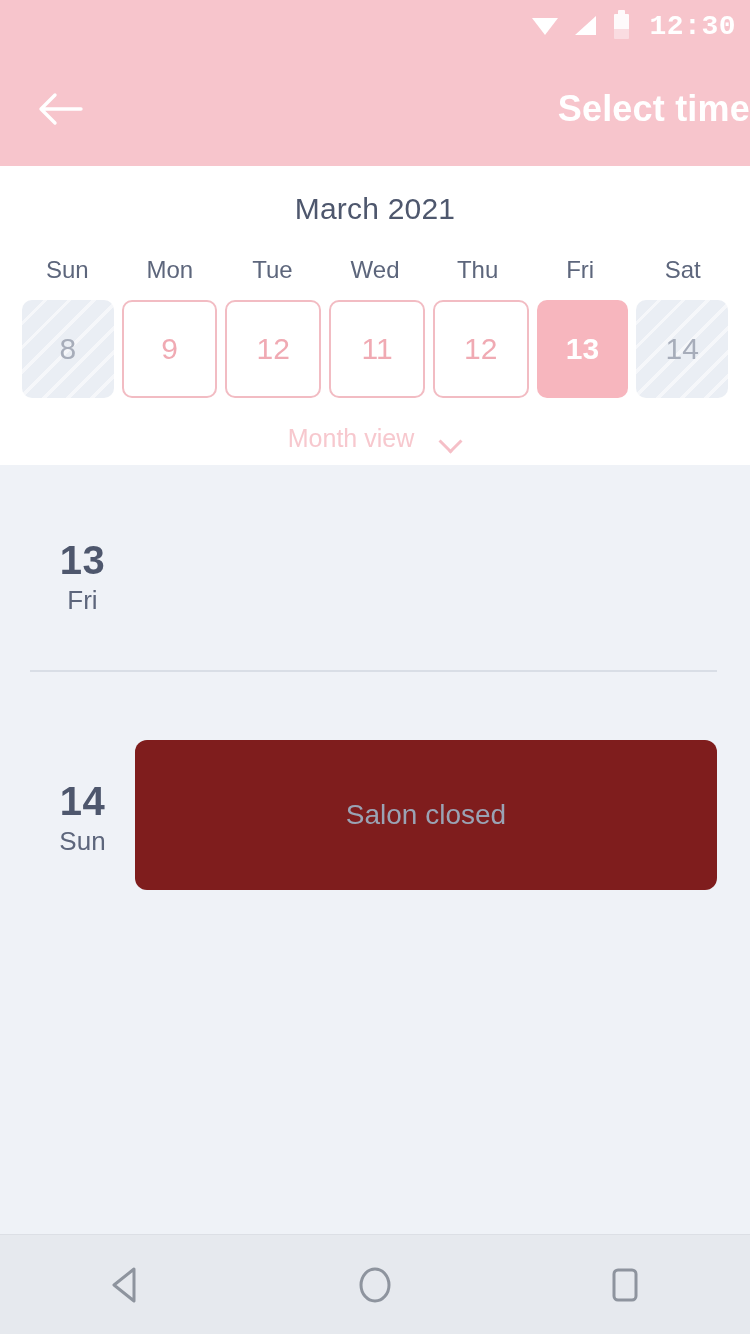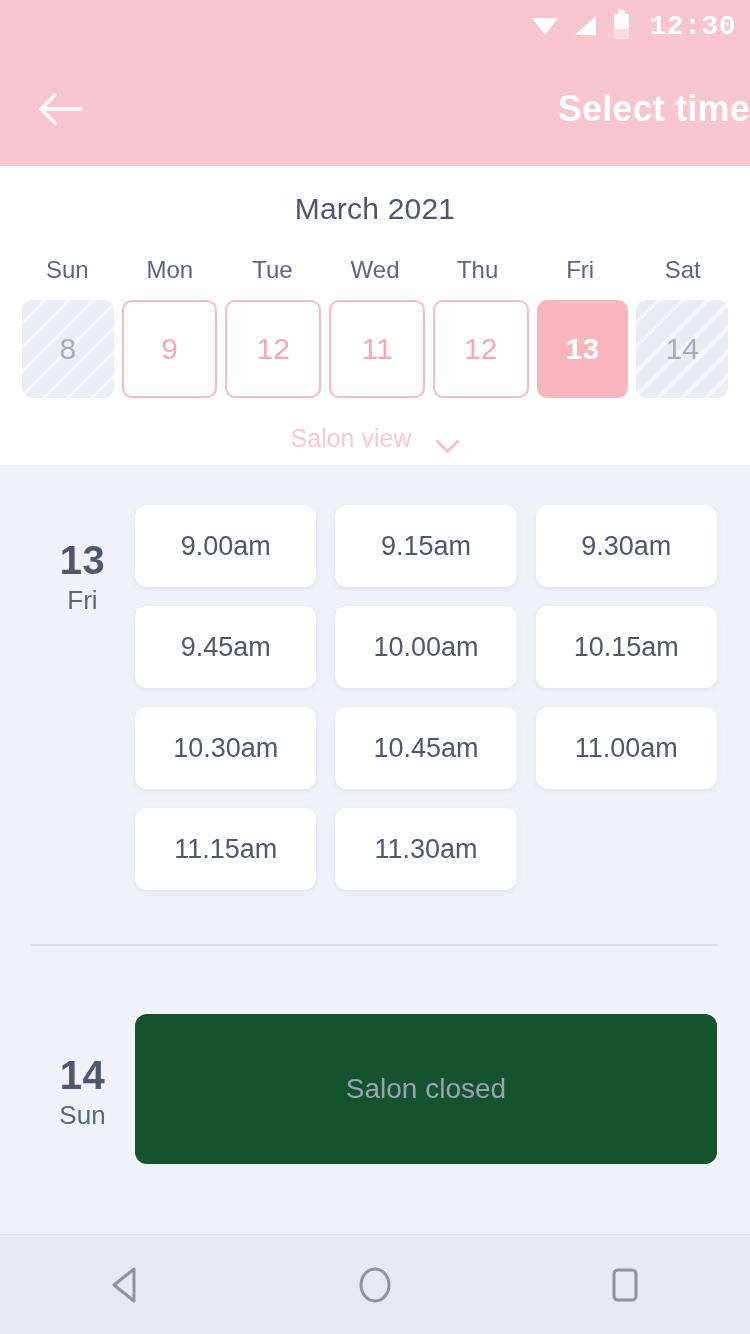--- a/index.html
+++ b/index.html
@@ -262,21 +262,21 @@
     cursor: pointer;
   }
   .divider {
     height: 2px;
     background: #d9dee6;
     margin: 54px 33px 0 30px;
   }
   .closed-box {
     flex: 1;
     height: 150px;
-    background: #14532d;
+    background: #7f1d1d;
     border-radius: 12px;
     display: flex;
     align-items: center;
     justify-content: center;
     font-size: 28px;
     color: #9aa3b4;
     margin-top: 18px;
   }
   .day-group.second { margin-top: 50px; }
   .day-group.second .daylabel { padding-top: 58px; }
@@ -339,44 +339,31 @@
       <div class="day disabled">8</div>
       <div class="day avail">9</div>
       <div class="day avail">12</div>
       <div class="day avail">11</div>
       <div class="day avail">12</div>
       <div class="day selected">13</div>
       <div class="day disabled">14</div>
     </div>
 
     <div class="cal-viewtoggle">
-      <span class="lbl">Salon view</span>
+      <span class="lbl">Month view</span>
       <span class="chev"></span>
     </div>
   </div>
 
   <div class="slots-area">
 
     <div class="day-group first">
       <div class="daylabel">
         <div class="dnum">13</div>
         <div class="dwd">Fri</div>
-      </div>
-      <div class="slot-grid">
-        <div class="slot">9.00am</div>
-        <div class="slot">9.15am</div>
-        <div class="slot">9.30am</div>
-        <div class="slot">9.45am</div>
-        <div class="slot">10.00am</div>
-        <div class="slot">10.15am</div>
-        <div class="slot">10.30am</div>
-        <div class="slot">10.45am</div>
-        <div class="slot">11.00am</div>
-        <div class="slot">11.15am</div>
-        <div class="slot">11.30am</div>
       </div>
     </div>
 
     <div class="divider"></div>
 
     <div class="day-group second">
       <div class="daylabel">
         <div class="dnum">14</div>
         <div class="dwd">Sun</div>
       </div>

